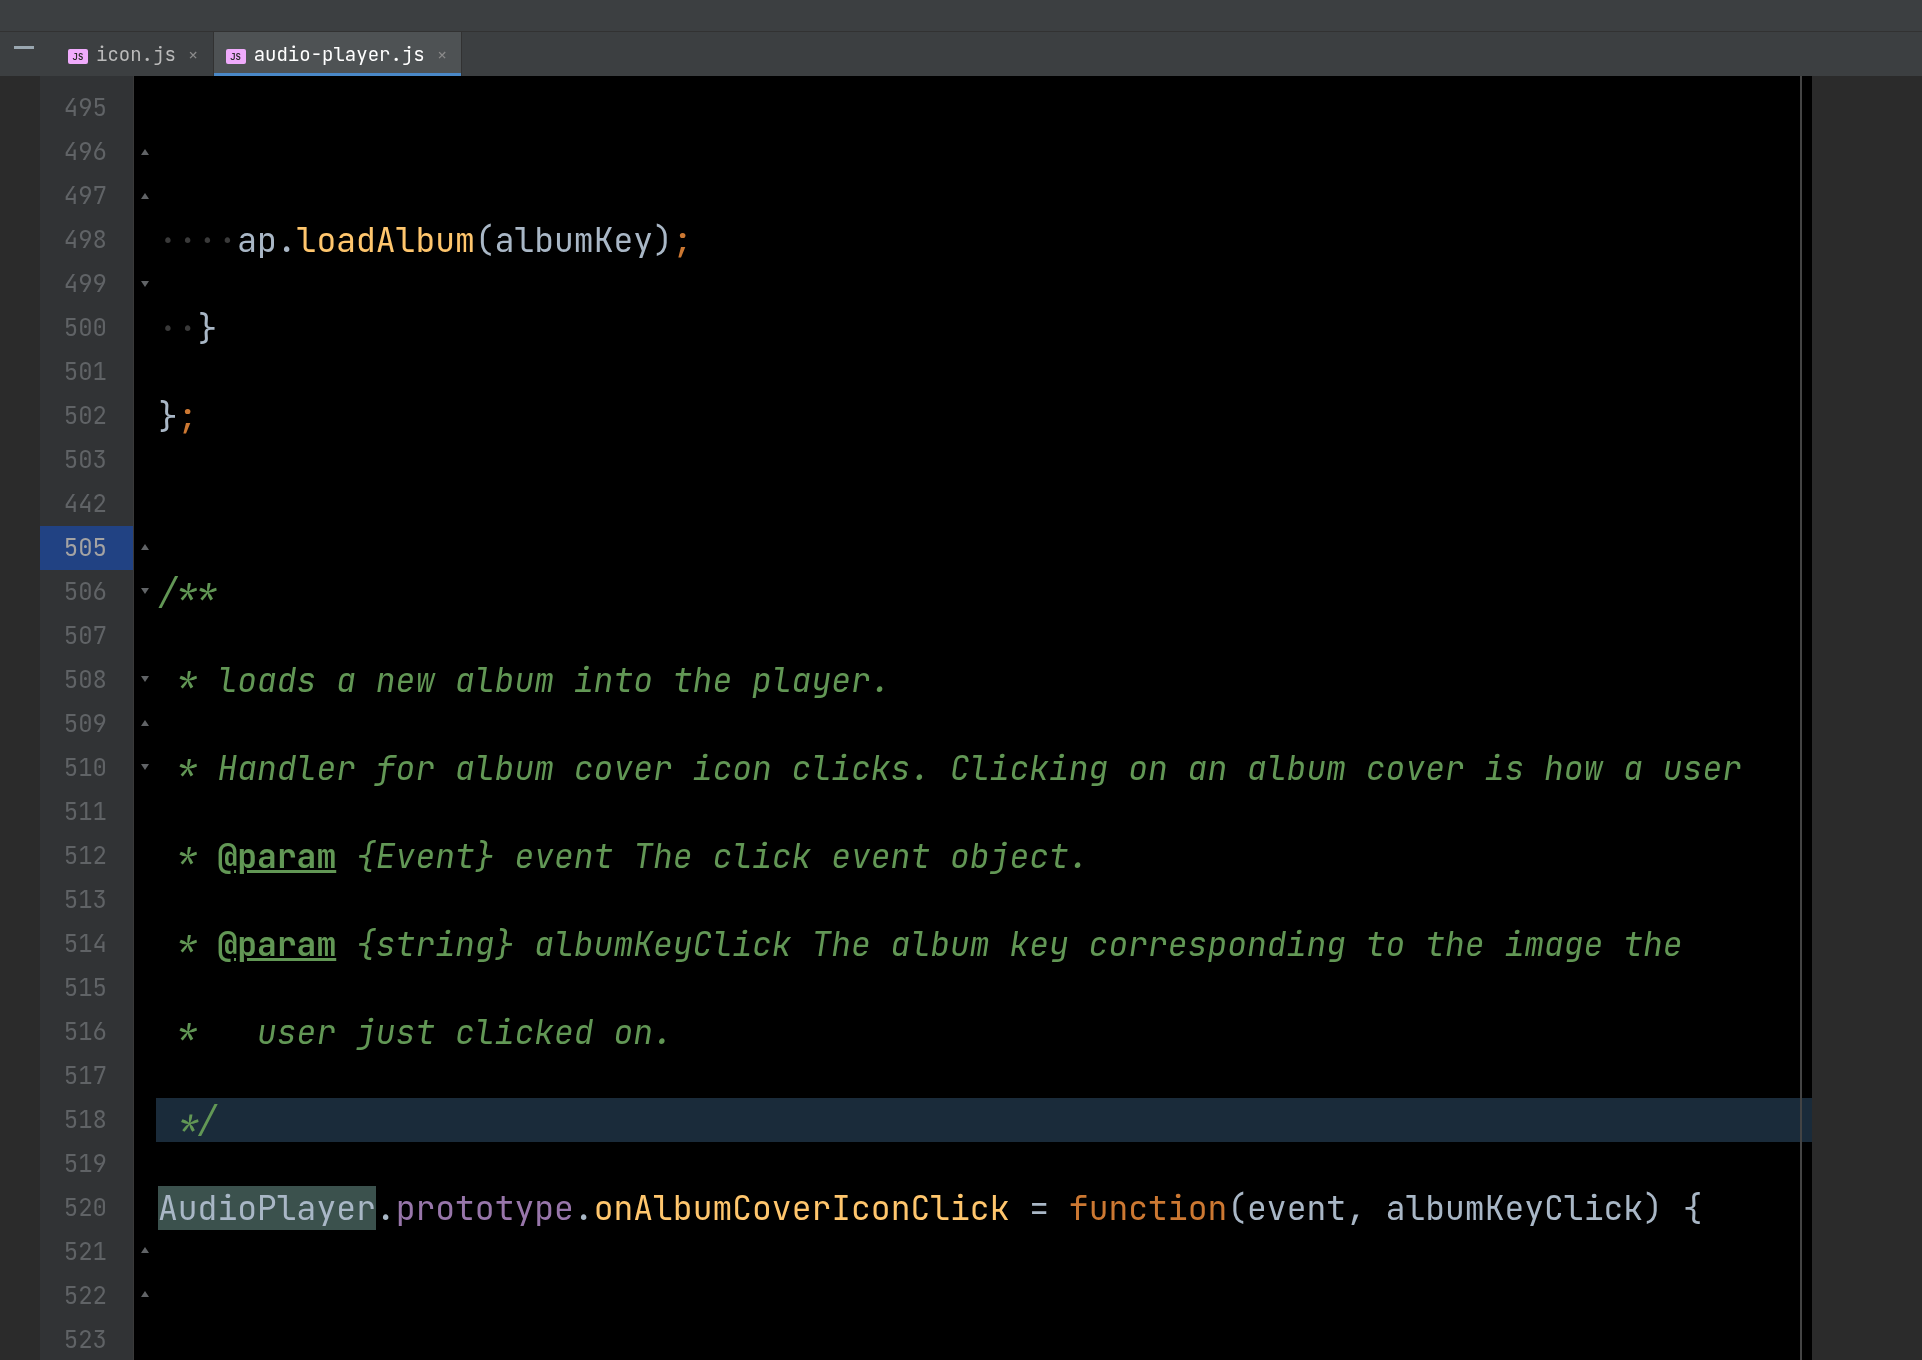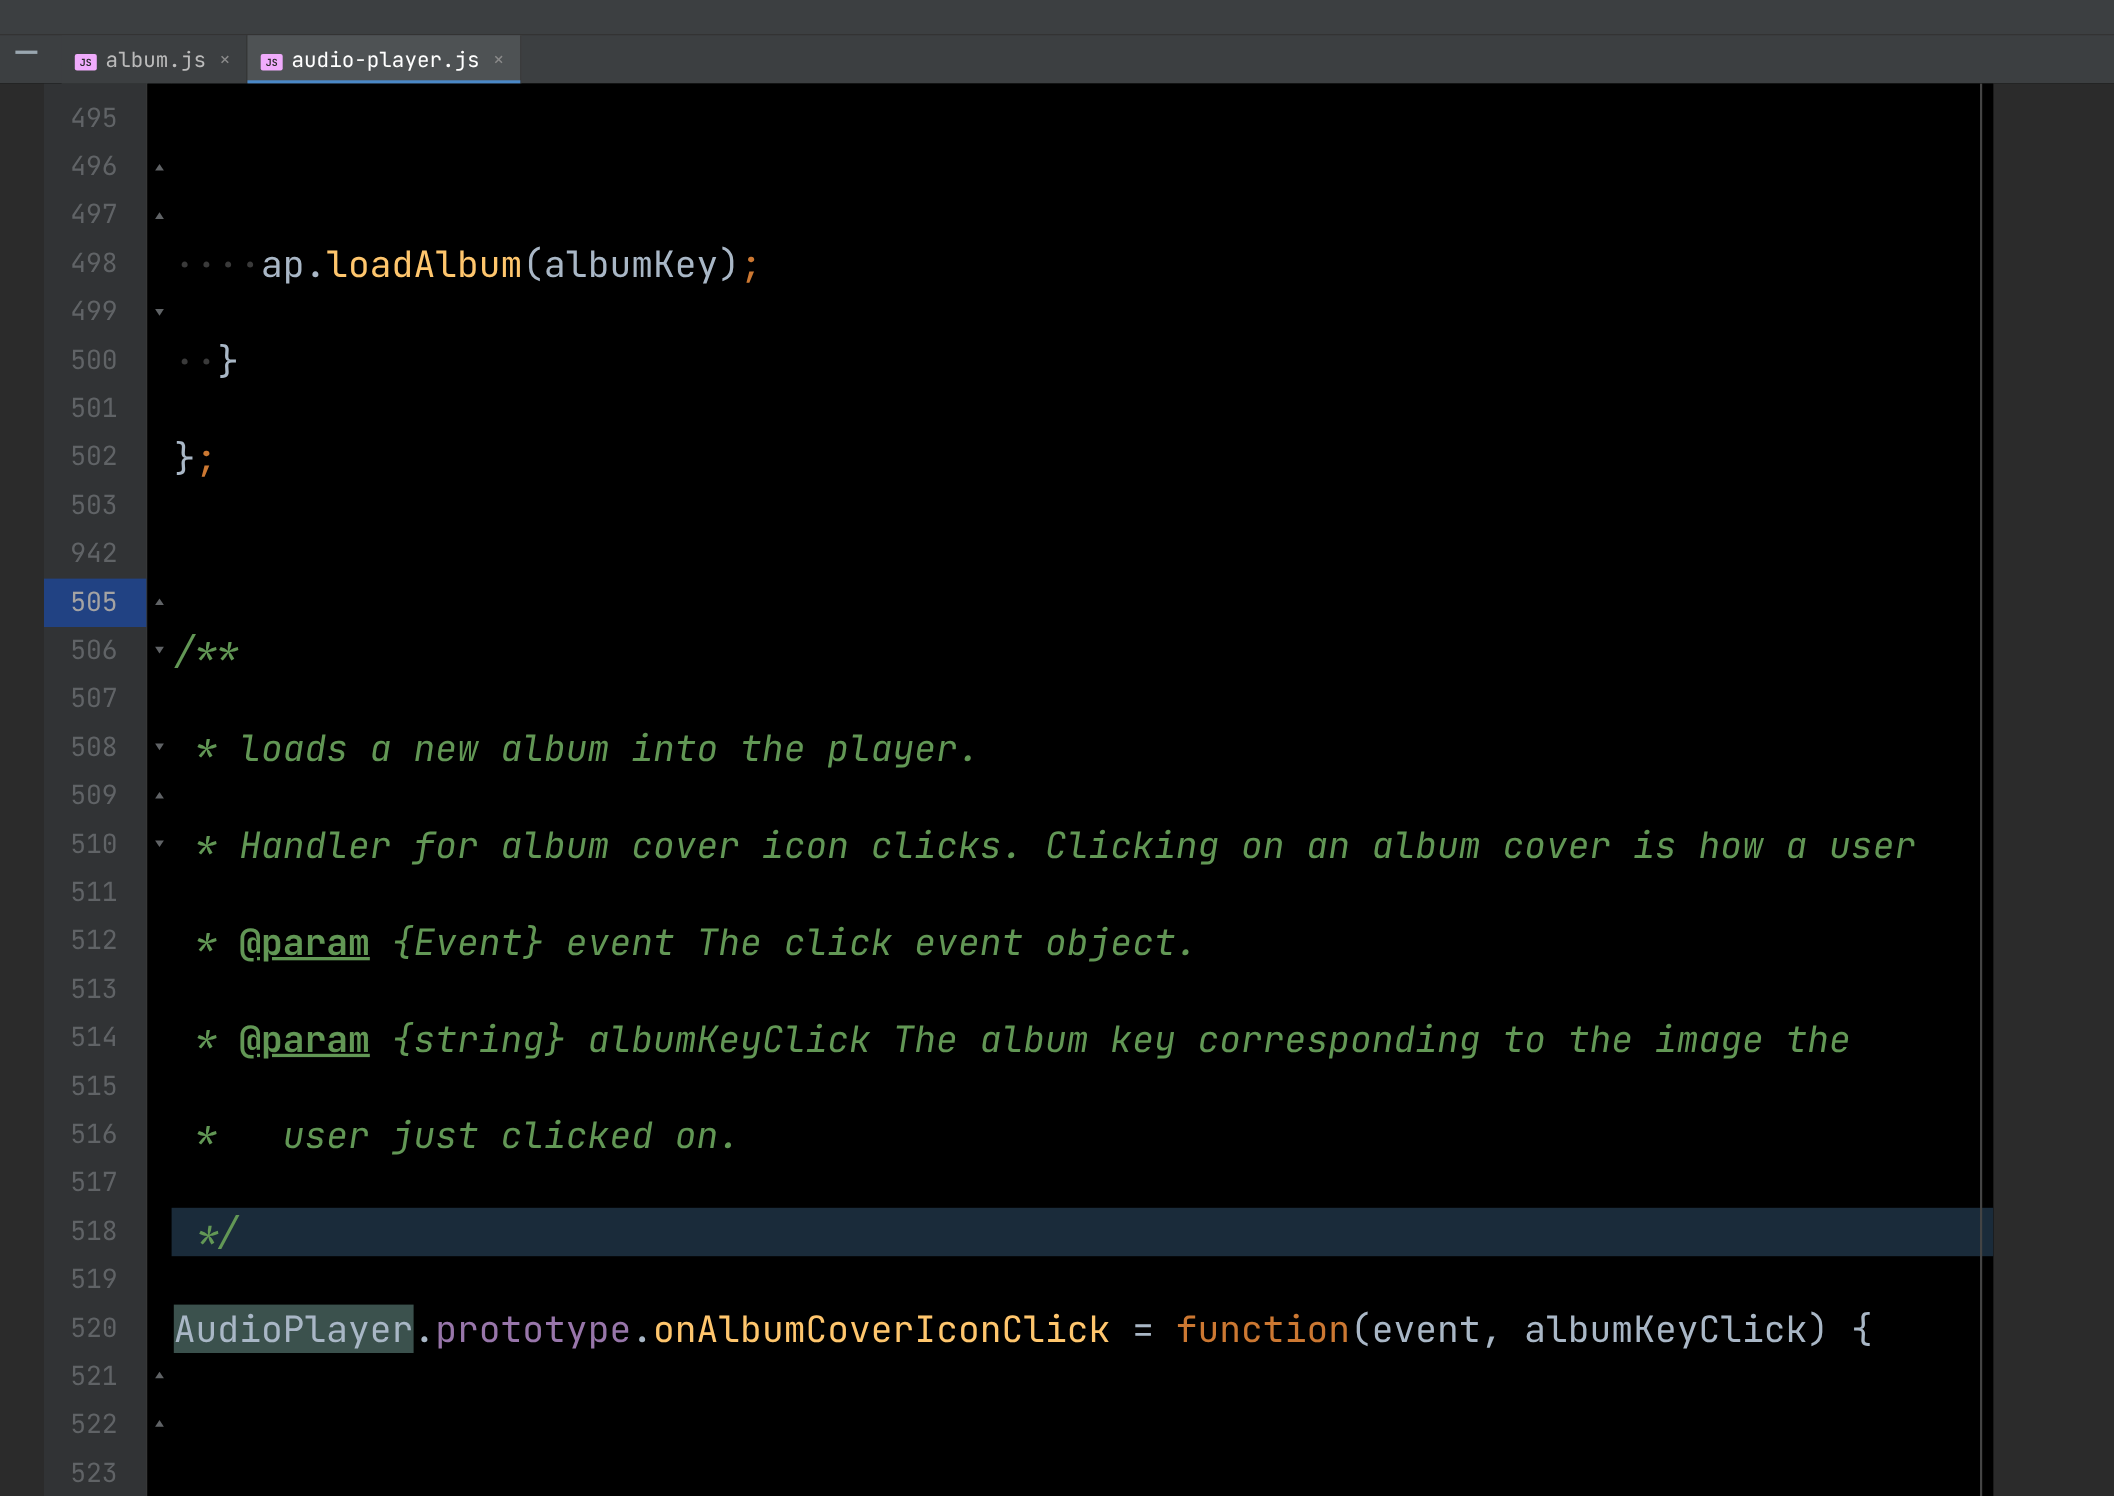--- a/index.html
+++ b/index.html
@@ -160,21 +160,21 @@
 <body>
 
 <div class="top-bar"></div>
 <div class="menu-dash"></div>
 
 <div class="tab-bar">
   <div class="tab">
     <span class="file-icon">
         <span class="square">JS</span>
       </span>
-    <span>album.js</span>
+    <span>icon.js</span>
     <span class="close">×</span>
   </div>
   <div class="tab active">
     <span class="file-icon">
         <span class="square">JS</span>
       </span>
     <span>audio-player.js</span>
     <span class="close">×</span>
   </div>
 </div>
@@ -186,21 +186,21 @@
     <div class="gutter" id="gutter">
         <div class="ln">495</div>
         <div class="ln">496</div>
         <div class="ln">497</div>
         <div class="ln">498</div>
         <div class="ln">499</div>
         <div class="ln">500</div>
         <div class="ln">501</div>
         <div class="ln">502</div>
         <div class="ln">503</div>
-        <div class="ln">942</div>
+        <div class="ln">442</div>
         <div class="ln hl-row">505</div>
         <div class="ln">506</div>
         <div class="ln">507</div>
         <div class="ln">508</div>
         <div class="ln">509</div>
         <div class="ln">510</div>
         <div class="ln">511</div>
         <div class="ln">512</div>
         <div class="ln">513</div>
         <div class="ln">514</div>

